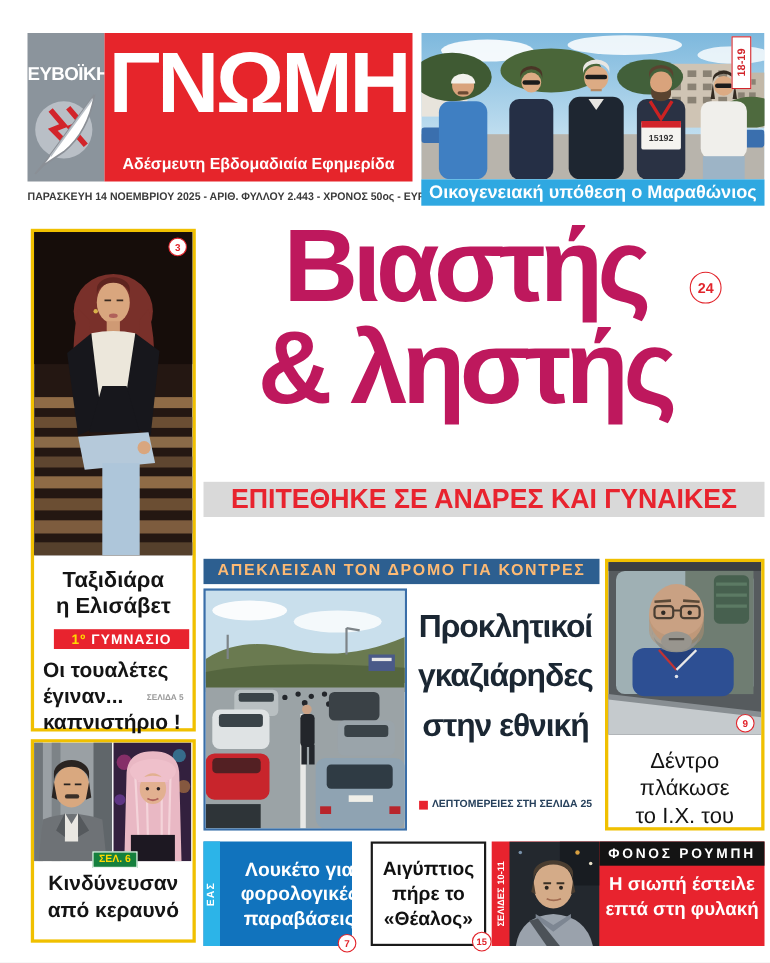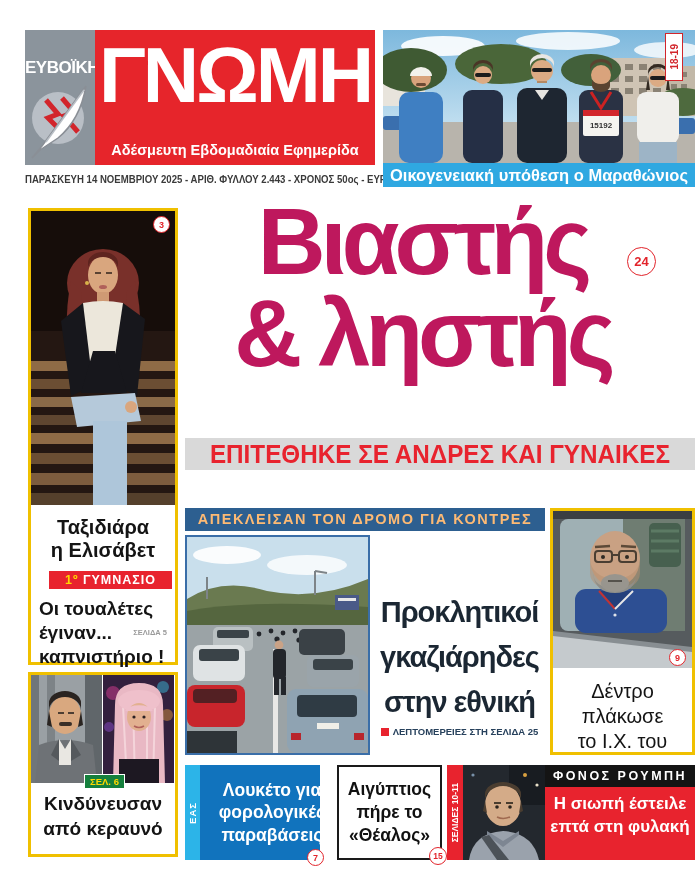--- a/index.html
+++ b/index.html
@@ -55,21 +55,21 @@
   .lb-photos{display:flex;gap:1px;}
   .badge-sel6{position:absolute;left:53px;top:99px;background:#15803d;color:#ffd800;
               font-size:9.5px;font-weight:bold;padding:1px 5px;border:1.5px solid #fff;}
   .lb-title{margin-top:9px;text-align:center;font-size:19px;font-weight:bold;color:#141414;line-height:1.3;}
 
   
   .center-kicker{left:185px;top:508px;width:360px;height:23px;background:#2d5f90;color:#fdba74;
                  font-size:14.5px;font-weight:bold;letter-spacing:1.5px;text-align:center;line-height:23px;}
   .traffic-box{left:185px;top:535px;width:185px;height:220px;border:2px solid #3a6ea8;box-sizing:border-box;background:#cfe3ee;}
   .center-headline{left:371px;top:548px;width:177px;text-align:center;color:#1b2733;
-                   font-size:29px;font-weight:bold;line-height:1.55;letter-spacing:-1px;margin-top:42px;}
+                   font-size:29px;font-weight:bold;line-height:1.55;letter-spacing:-1px;}
   .center-details{left:371px;top:726px;width:177px;text-align:center;font-size:9.5px;
                   font-weight:bold;color:#27415c;display:flex;align-items:center;justify-content:center;gap:4px;}
   .red-square{display:inline-block;width:8px;height:8px;background:#e8232e;}
 
   
   .right-box{left:550px;top:508px;width:145px;height:247px;}
   .badge-9{right:6px;top:138px;width:15px;height:15px;font-size:9px;}
   .rb-title{margin-top:7px;text-align:center;font-size:20px;font-weight:normal;color:#141414;line-height:1.25;}
 
   

